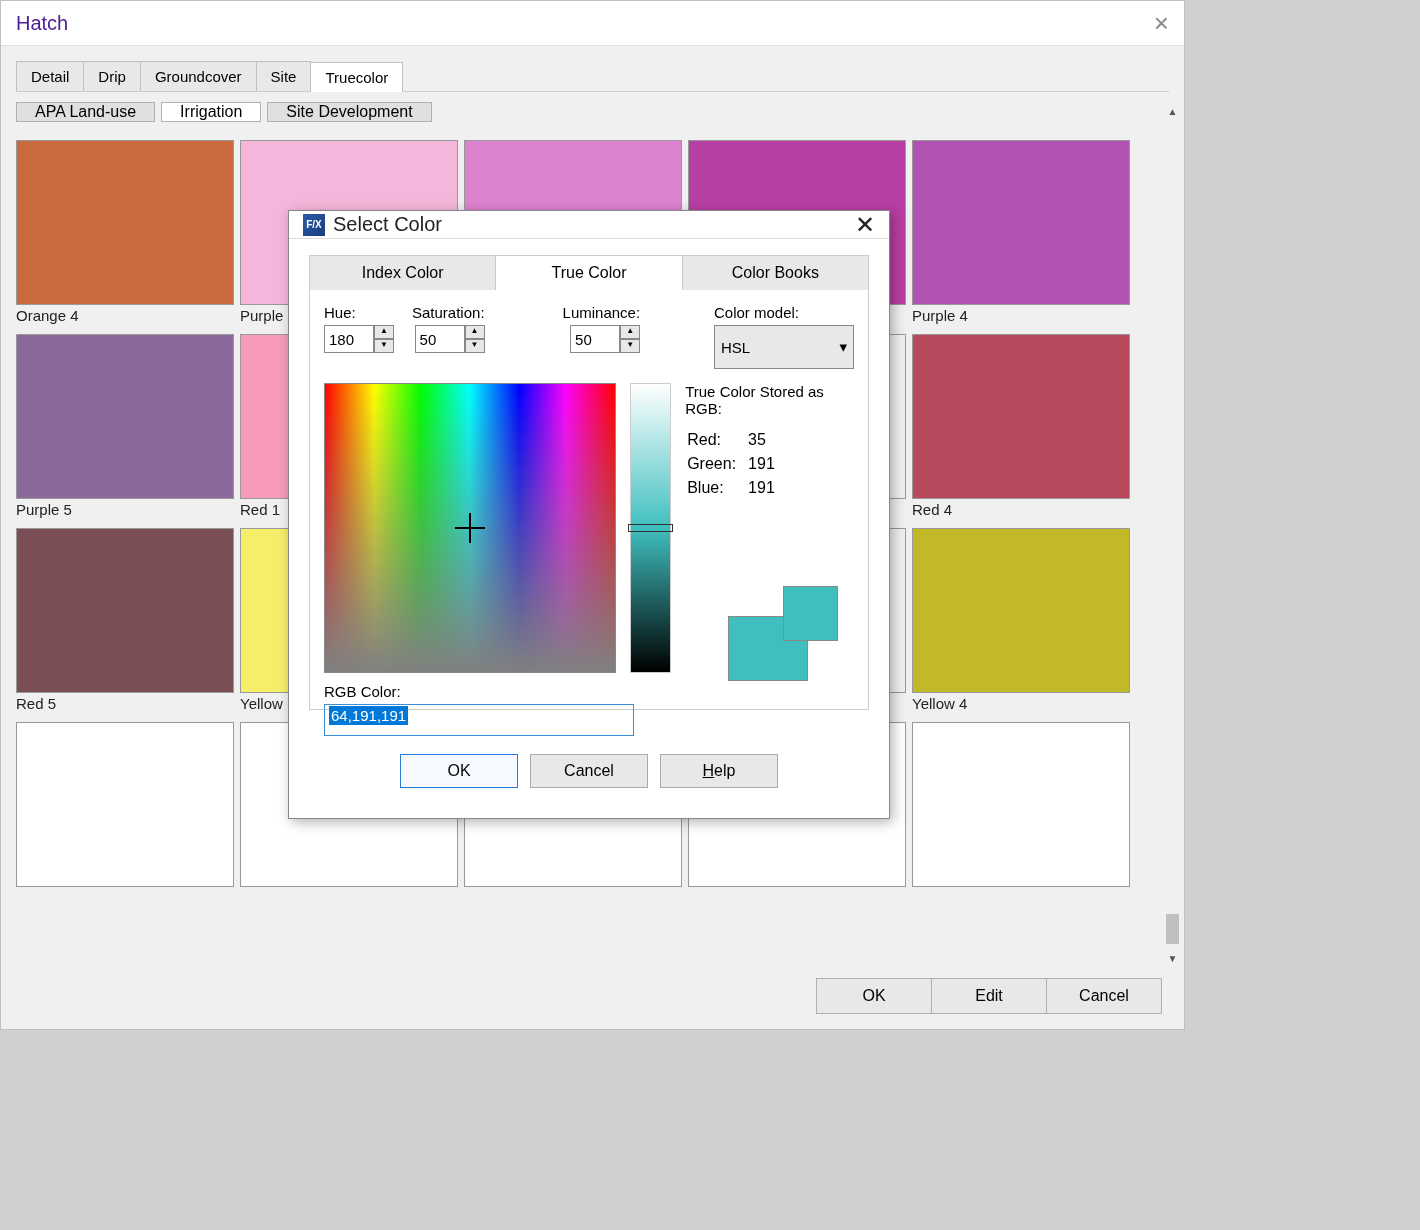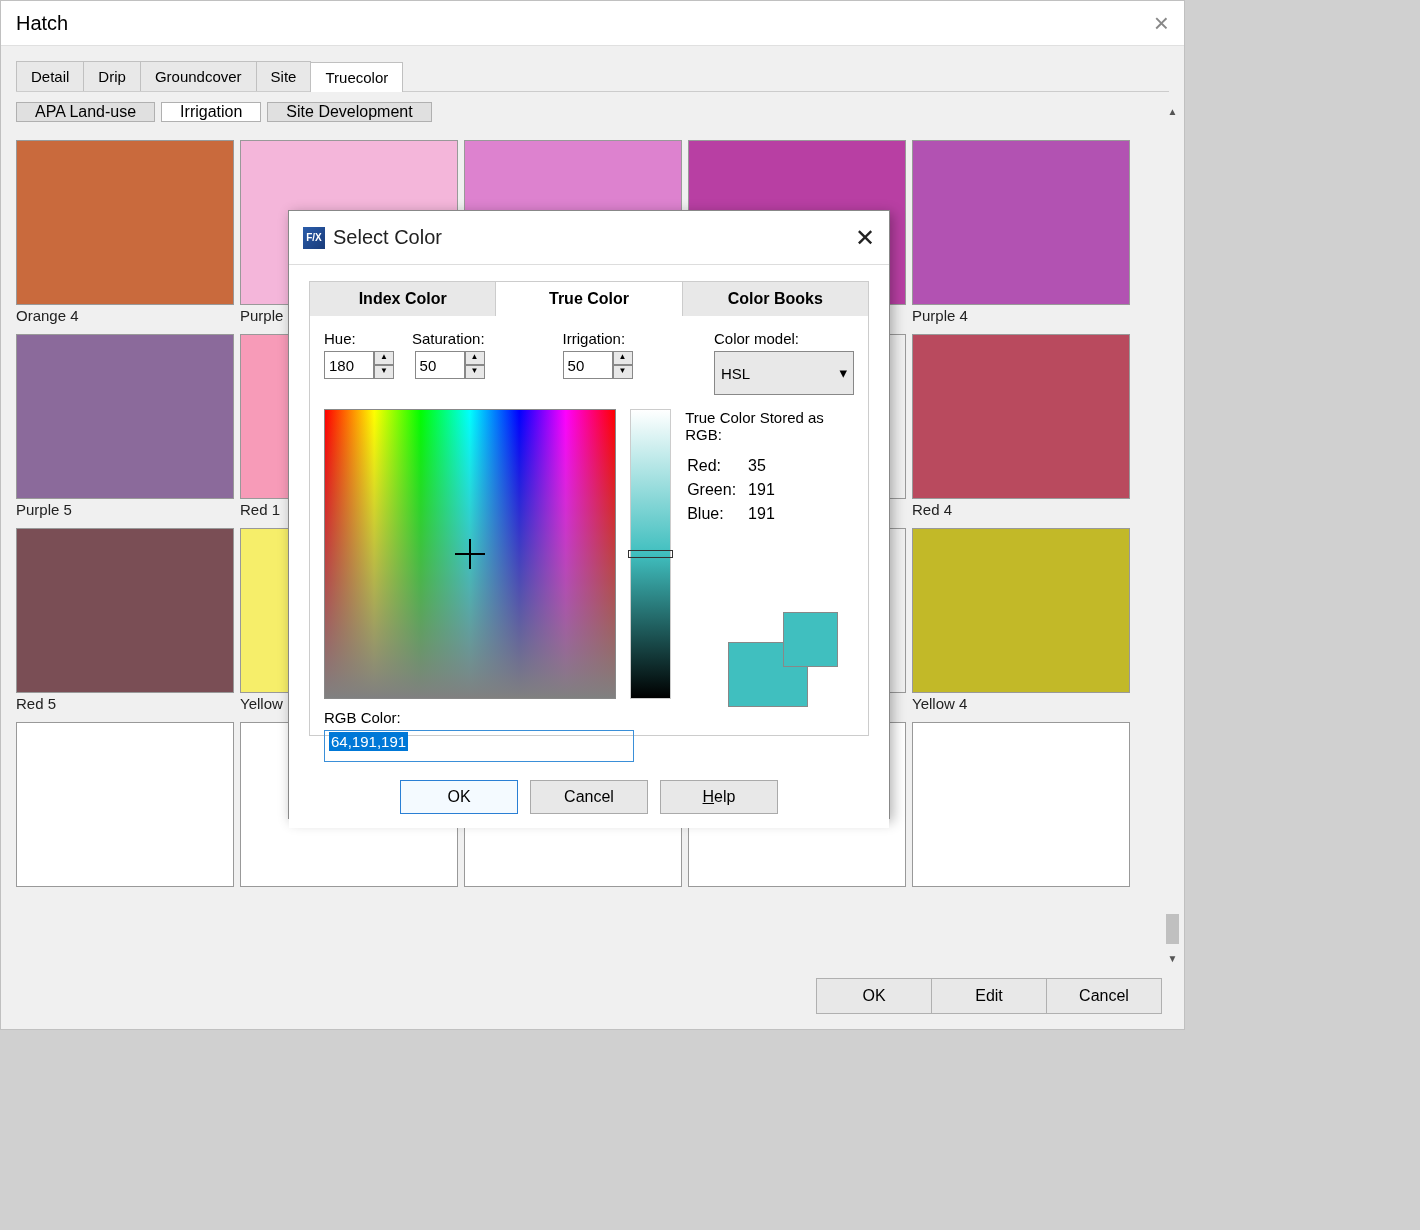--- a/index.html
+++ b/index.html
@@ -1,21 +1,21 @@
 <!DOCTYPE html>
 <html><head>
 <meta charset="utf-8">
 <style>
   * { box-sizing: border-box; font-family: "Segoe UI", Arial, sans-serif; }
   body { margin: 0; background: #d0d0d0; width: 1420px; height: 1230px; overflow: hidden; }
   
   
   .main-window { position: absolute; left: 0; top: 0; width: 1185px; height: 1030px; background: #fff; border: 1px solid #c0c0c0; }
   .main-titlebar { height: 45px; border-bottom: 1px solid #e0e0e0; display: flex; align-items: center; padding: 0 15px; }
-  .main-title { color: #000000; font-size: 20px; }
+  .main-title { color: #4c1d95; font-size: 20px; }
   .main-close { margin-left: auto; color: #888; font-size: 26px; cursor: pointer; }
   .main-body { background: #f0f0f0; position: relative; height: calc(100% - 45px); padding: 15px; }
   
   .tab-row { display: flex; gap: 0; margin-bottom: 10px; border-bottom: 1px solid #ccc; }
   .tab { padding: 6px 14px; background: #e8e8e8; border: 1px solid #c0c0c0; border-bottom: none; font-size: 15px; cursor: pointer; margin-right: -1px; }
   .tab.active { background: #fff; position: relative; top: 1px; }
   
   .subtab-row { display: flex; gap: 6px; margin-bottom: 18px; }
   .subtab { padding: 0 18px; background: #e0e0e0; border: 1px solid #b0b0b0; font-size: 16px; cursor: pointer; }
   .subtab.active { background: #fff; }
@@ -29,28 +29,28 @@
   .scrollbar { position: absolute; right: 3px; top: 60px; width: 17px; bottom: 65px; background: #f0f0f0; }
   .scroll-up { height: 17px; text-align: center; font-size: 10px; color: #555; }
   .scroll-down { position: absolute; bottom: 0; width: 100%; text-align: center; font-size: 10px; color: #555; }
   .scroll-thumb { position: absolute; bottom: 20px; width: 13px; left: 2px; height: 30px; background: #c0c0c0; }
   
   .main-buttons { position: absolute; bottom: 15px; right: 22px; display: flex; gap: 0; }
   .main-btn { width: 116px; height: 36px; background: #e8e8e8; border: 1px solid #b0b0b0; font-size: 16px; cursor: pointer; margin-left: -1px; }
   
   
   .dialog { position: absolute; left: 288px; top: 210px; width: 602px; height: 609px; background: #fff; border: 1px solid #888; box-shadow: 3px 3px 12px rgba(0,0,0,0.3); }
-  .dialog-titlebar { height: 54px; display: flex; align-items: center; padding: 0 14px; border-bottom: 1px solid #ddd; }
+  .dialog-titlebar { height: 28px; display: flex; align-items: center; padding: 0 14px; border-bottom: 1px solid #ddd; }
   .fx-icon { width: 22px; height: 22px; background: linear-gradient(135deg,#2a5caa,#1a3c7a); color: #fff; font-size: 10px; font-weight: bold; display: inline-flex; align-items: center; justify-content: center; margin-right: 8px; }
   .dialog-title { font-size: 20px; color: #222; }
   .dialog-close { margin-left: auto; font-size: 24px; color: #222; cursor: pointer; }
   .dialog-body { padding: 16px 20px; background: #fff; position: relative; height: calc(100% - 44px); }
   
   .d-tab-strip { display: flex; background: #e8e8e8; border: 1px solid #ccc; border-bottom: none; }
-  .d-tab { flex: 1; text-align: center; padding: 8px 0; font-size: 16px; cursor: pointer; border-right: 1px solid #ccc; font-weight: bold; }
+  .d-tab { flex: 1; text-align: center; padding: 8px 0; font-size: 16px; cursor: pointer; border-right: 1px solid #ccc; }
   .d-tab:last-child { border-right: none; }
   .d-tab.active { background: #fff; }
   .d-tab-content { border: 1px solid #ccc; border-top: none; background: #fff; padding: 14px 14px 0 14px; height: 420px; position: relative; }
   
   .hsl-row { display: flex; gap: 18px; }
   .hsl-col label { font-size: 15px; display: block; margin-bottom: 4px; }
   .spin-group { display: flex; justify-content: flex-end; }
   .spin-input { width: 50px; height: 28px; border: 1px solid #888; font-size: 15px; padding-left: 4px; }
   .spin-btns { display: flex; flex-direction: column; }
   .spin-btn { width: 20px; height: 14px; background: #e8e8e8; border: 1px solid #888; font-size: 8px; line-height: 10px; text-align: center; cursor: pointer; }
@@ -238,21 +238,21 @@
           <label>Saturation:</label>
           <div class="spin-group">
             <input class="spin-input" value="50" style="">
             <div class="spin-btns">
               <div class="spin-btn">▲</div>
               <div class="spin-btn">▼</div>
             </div>
           </div>
         </div>
         <div class="hsl-col" style="margin-left:60px;">
-          <label>Irrigation:</label>
+          <label>Luminance:</label>
           <div class="spin-group">
             <input class="spin-input" value="50" style="">
             <div class="spin-btns">
               <div class="spin-btn">▲</div>
               <div class="spin-btn">▼</div>
             </div>
           </div>
         </div>
         <div class="cm-col">
           <label>Color model:</label>

